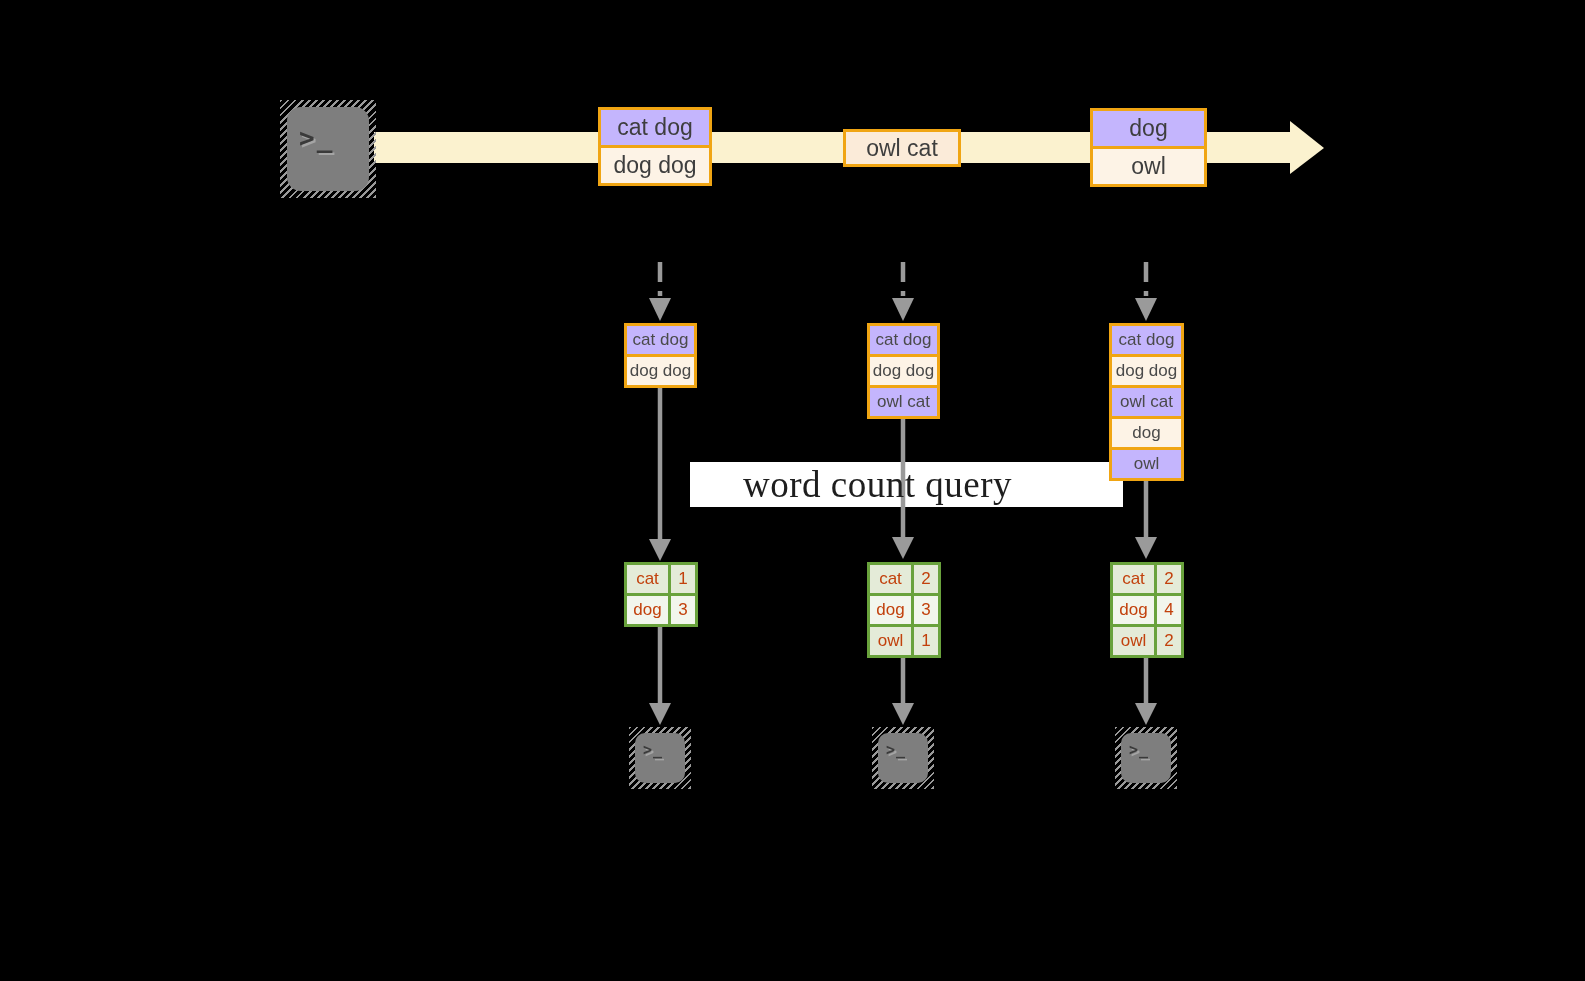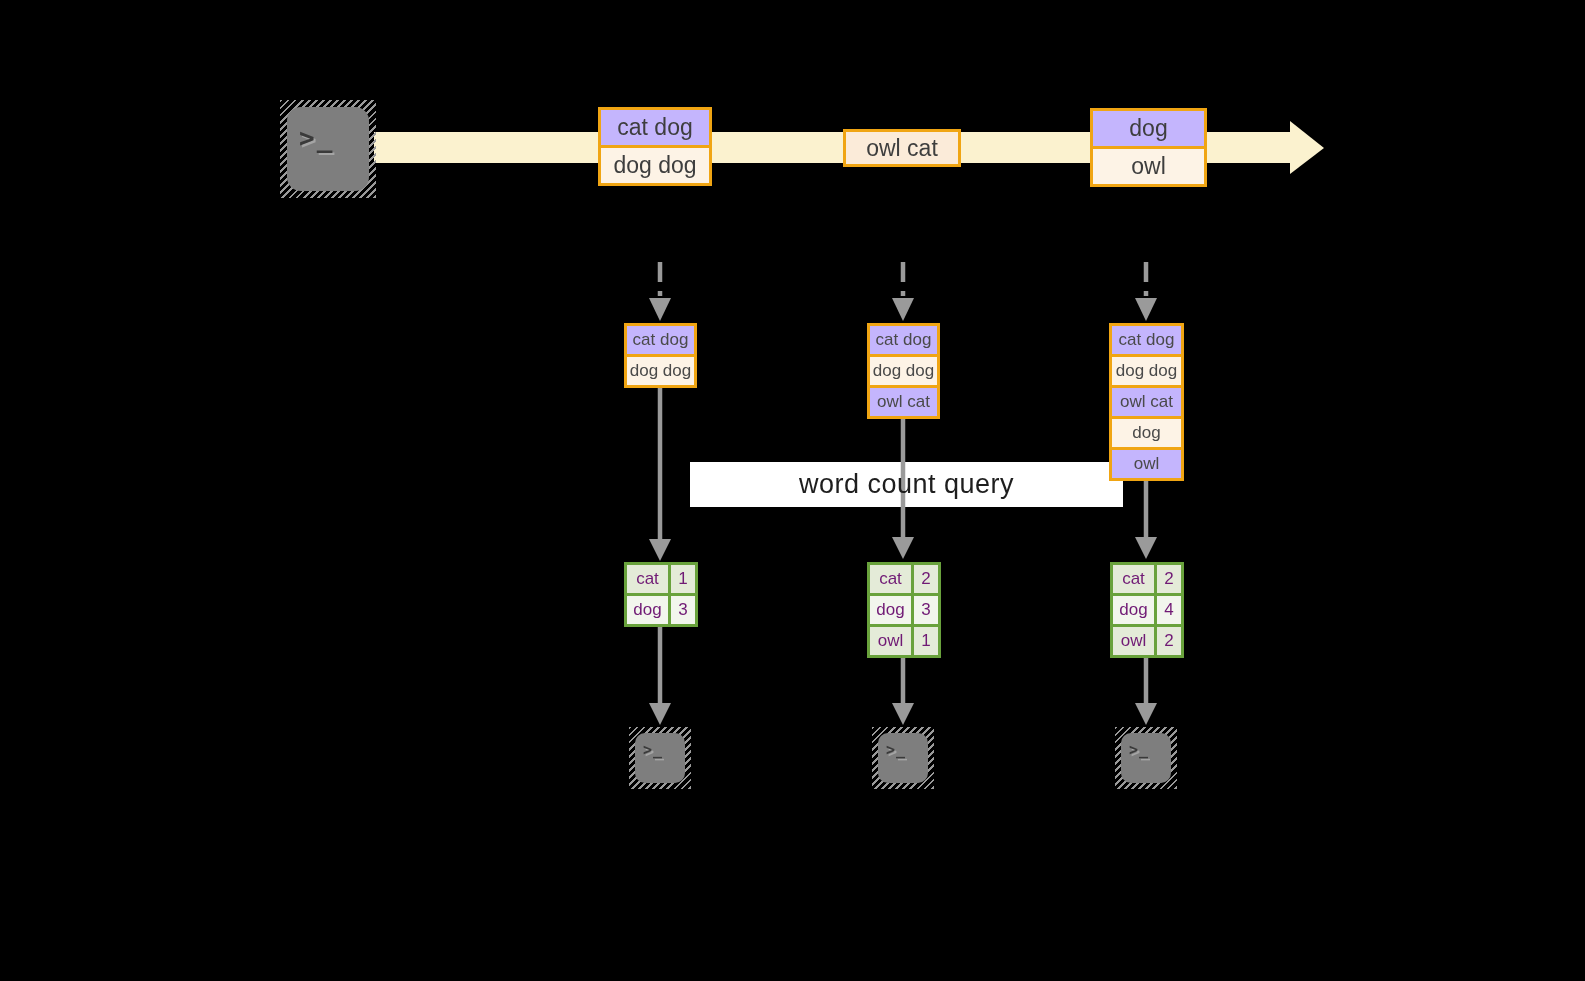--- a/index.html
+++ b/index.html
@@ -5,39 +5,39 @@
   html,body{margin:0;padding:0;background:#000;}
   .canvas{
     position:relative;width:1585px;height:981px;background:#000;overflow:hidden;
     font-family:"Liberation Sans","DejaVu Sans",sans-serif;
   }
   .arrows-layer{position:absolute;left:0;top:0;z-index:2;pointer-events:none;}
 
   
   .query-bg{position:absolute;left:690px;top:462px;width:433px;height:45px;background:#ffffff;z-index:1;}
   .query-text{
-    position:absolute;left:690px;top:462px;width:433px;height:45px;z-index:3;
+    position:absolute;left:661px;top:462px;width:433px;height:45px;z-index:3;
     display:flex;align-items:center;justify-content:center;
-    font-size:27px;color:#1e1e1e;letter-spacing:0.5px;
+    font-size:37px;color:#1e1e1e;letter-spacing:0.5px;font-family:Liberation Serif, serif;
   }
 
   
   .event-box,.stack{position:absolute;z-index:4;border:3px solid #F0A513;box-sizing:border-box;background:#F0A513;}
   .ev-row{display:flex;align-items:center;justify-content:center;font-size:23px;color:#3e3e3e;}
   .ev-row.h35{height:35px}.ev-row.h32{height:32px}
   .ev-row + .ev-row{border-top:3px solid #F0A513;}
   .stack-row{display:flex;align-items:center;justify-content:center;height:28px;font-size:17px;color:#4a4a4a;}
   .stack-row + .stack-row{border-top:3px solid #F0A513;}
   .fill-dark{background:#c4b5fd;}
   .fill-light{background:#FDF3E6;}
   .fill-mid{background:#FBEBD9;}
 
   
   .count-table{position:absolute;z-index:4;border:3px solid #69A23C;box-sizing:border-box;width:74px;background:#69A23C;}
-  .ct-row{display:flex;height:28px;font-size:17px;color:#701a75;}
+  .ct-row{display:flex;height:28px;font-size:17px;color:#c2410c;}
   .ct-row + .ct-row{border-top:3px solid #69A23C;}
   .ct-word{width:41px;border-right:3px solid #69A23C;display:flex;align-items:center;justify-content:center;}
   .ct-num{flex:1;display:flex;align-items:center;justify-content:center;}
   .g-dark{background:#E4EBD8;}
   .g-light{background:#F2F6ED;}
 
   
   .terminal{
     position:absolute;z-index:4;box-sizing:border-box;
     background:repeating-linear-gradient(135deg,#9a9a9a 0 2px,transparent 2px 5px);

